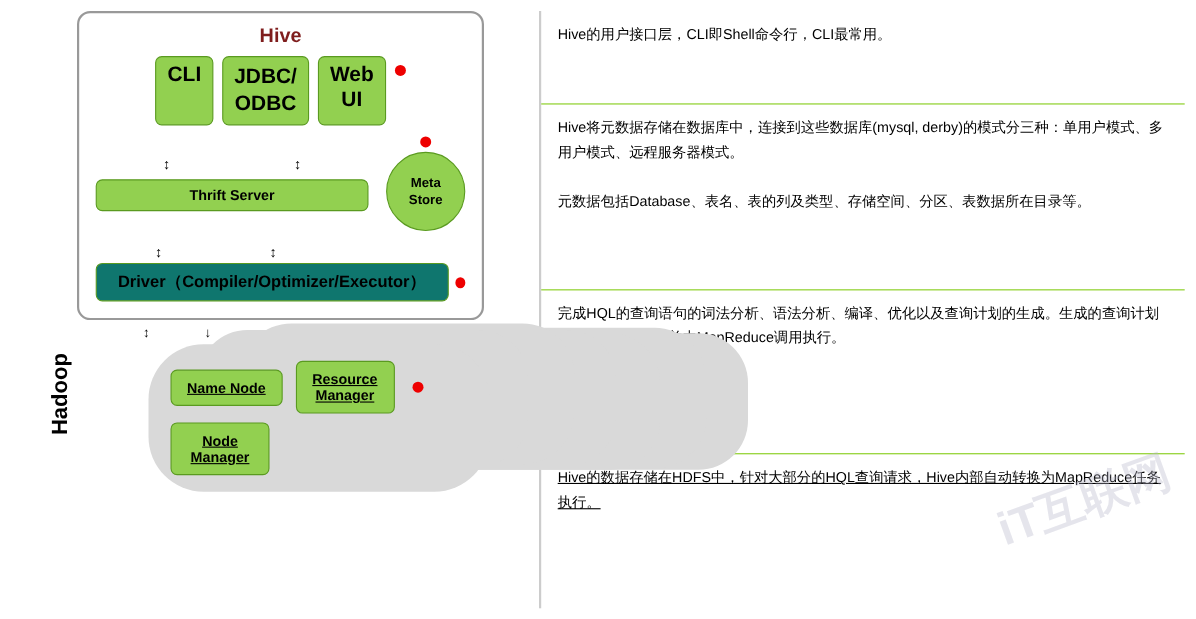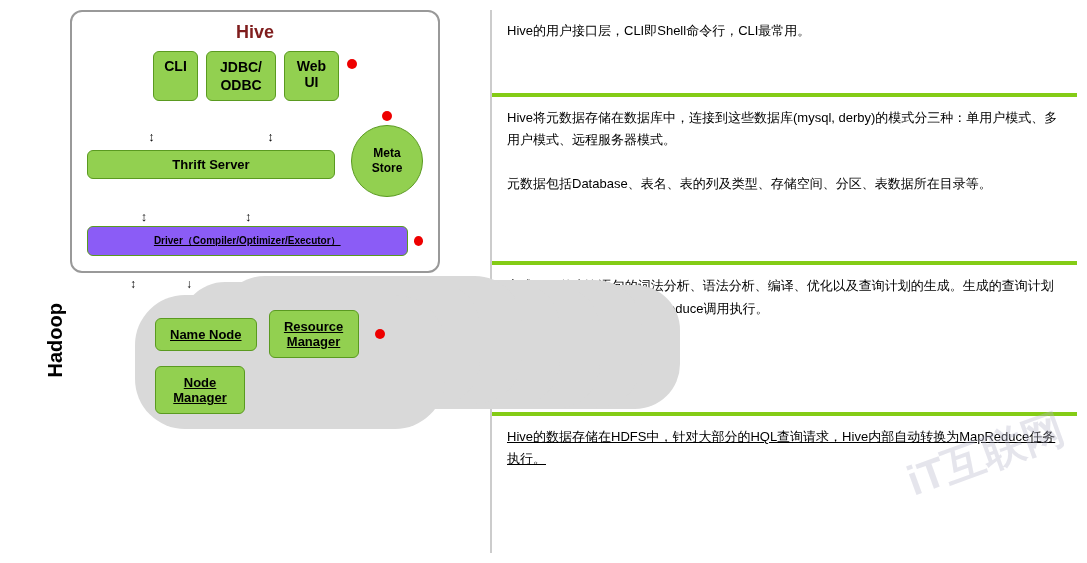--- a/index.html
+++ b/index.html
@@ -54,21 +54,21 @@
       margin-bottom: 10px;
     }
 
     .green-box {
       background: #92D050;
       border: 1px solid #5a9a20;
       border-radius: 6px;
       padding: 6px 10px;
       text-align: center;
       font-weight: bold;
-      font-size: 14px;
+      font-size: 19px;
       color: #000;
     }
 
     .jdbc-box {
       min-width: 70px;
       line-height: 1.3;
     }
 
     .web-box {
       min-width: 55px;
@@ -113,29 +113,28 @@
       line-height: 1.3;
       flex-shrink: 0;
     }
 
     .hive-driver-row {
       display: flex;
       justify-content: center;
     }
 
     .driver-box {
-      background: #8b5cf6;
+      background: #0f766e;
       border: 1px solid #5a9a20;
       border-radius: 6px;
       padding: 7px 16px;
       font-weight: bold;
-      font-size: 10px;
+      font-size: 15px;
       text-align: center;
       width: 100%;
-      text-decoration: underline;
     }
 
     
     .hadoop-area {
       position: relative;
       margin-left: 30px;
       margin-top: 0;
     }
 
     .hadoop-label {
@@ -201,21 +200,21 @@
     
     .annotations-area {
       flex: 1;
       display: flex;
       flex-direction: column;
       border-left: 2px solid #ccc;
       padding-left: 0;
     }
 
     .annotation-block {
-      border-bottom: 4px solid #84cc16;
+      border-bottom: 1px solid #84cc16;
       padding: 10px 15px;
       font-size: 13px;
       line-height: 1.7;
       color: #000;
       flex: 1;
       display: flex;
       align-items: flex-start;
     }
 
     .annotation-block:last-child {

